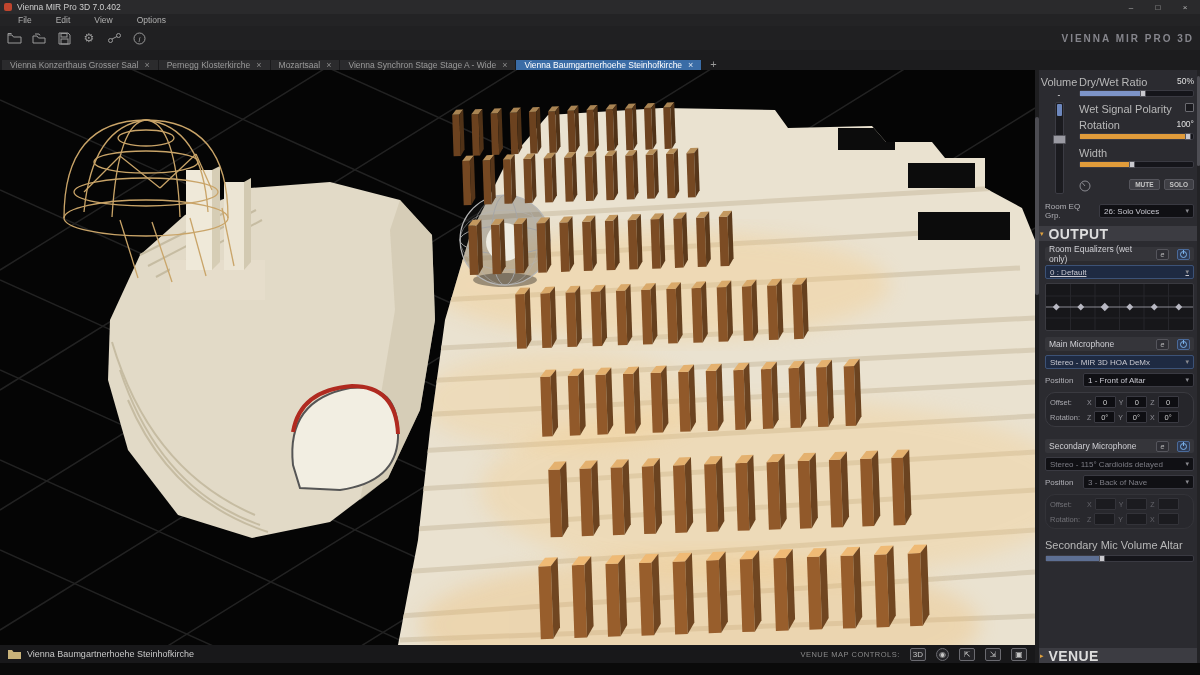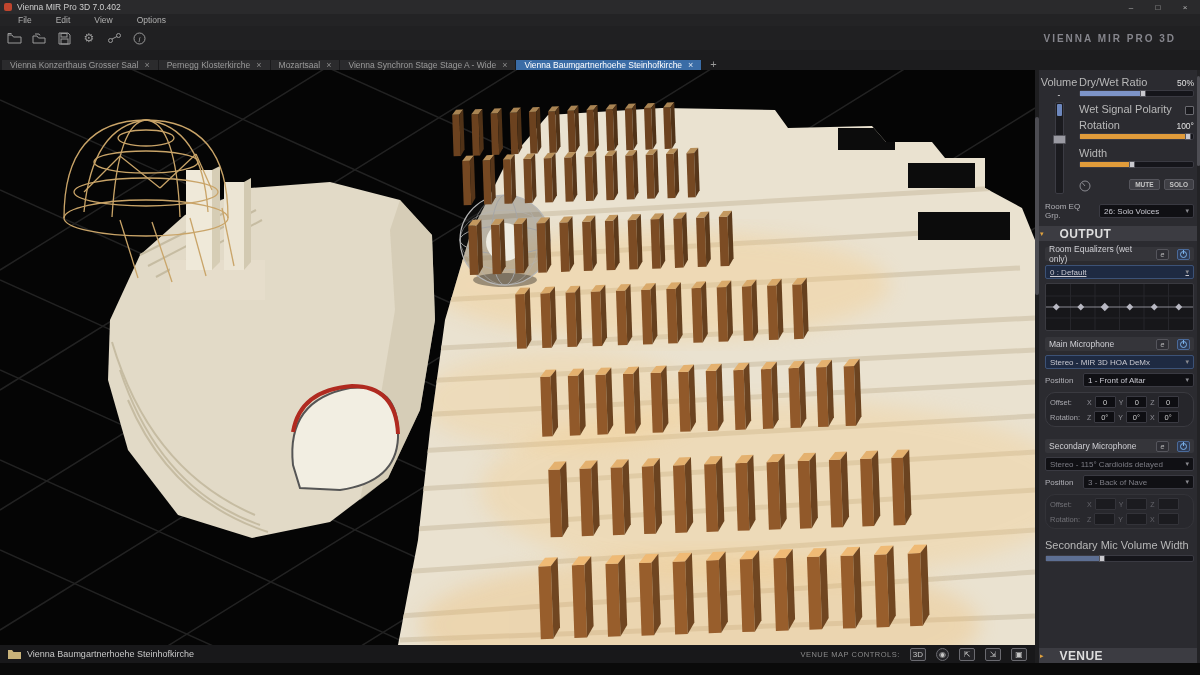--- a/index.html
+++ b/index.html
@@ -9,21 +9,21 @@
 
   
   .titlebar { height:14px; background:#2a2a2c; display:flex; align-items:center; padding:0 4px; gap:5px; flex:0 0 auto; }
   .appicon { width:8px; height:8px; background:#c0452e; border-radius:2px; }
   .titletext { font-size:8.5px; color:#cfcfcf; flex:1; }
   .winbtn { width:22px; text-align:center; font-size:8px; color:#b5b5b5; cursor:default; }
   .menubar { height:12px; background:#232325; display:flex; align-items:center; padding:0 6px; gap:12px; flex:0 0 auto; }
   .menuitem { font-size:8.5px; color:#b0b0b0;padding-left:12px; }
   .toolbar { height:24px; background:#202022; display:flex; align-items:center; padding:0 6px; gap:9px; flex:0 0 auto; position:relative; }
   .tbicon { width:16px; height:14px; display:flex; align-items:center; justify-content:center; color:#9a9a9a; font-size:12px; }
-  .logo { position:absolute; right:24px; top:7px; font-size:10px; font-weight:bold; letter-spacing:2px; color:#85858c; }
+  .logo { position:absolute; right:6px; top:7px; font-size:10px; font-weight:bold; letter-spacing:2px; color:#85858c; }
   .tabbar { height:20px; background:#1c1c1e; display:flex; align-items:flex-end; padding-left:2px; flex:0 0 auto; }
   .tab { display:flex; align-items:center; gap:6px; padding:0 8px; background:#2b2b2d; border-right:1px solid #1a1a1c; font-size:8.5px; color:#9a9a9a; white-space:nowrap; }
   .tab.active { background:#3a6ca6; color:#fff; }
   .tclose { font-size:9px; color:#8a8a8a; }
   .tab.active .tclose { color:#d8e4f2; }
   .tabadd { display:flex; align-items:center; padding:0 8px; font-size:11px; color:#9a9a9a; }
 
   
   .content { flex:1; display:flex; }
   .vpcol { width:1035px; display:flex; flex-direction:column; }
@@ -37,21 +37,21 @@
   .sbbtn { min-width:16px; height:13px; border:1px solid #6a6a70; border-radius:2px; color:#c5c5c5;
     font-size:8px; display:flex; align-items:center; justify-content:center; padding:0 2px; margin-left:4px; background:#242428; }
   .sbbtn.round { border-radius:50%; width:13px; min-width:13px; }
 
   
   .panel { width:165px; background:#2b2b30; position:relative; display:flex; flex-direction:column; padding:6px 6px 0 10px; }
   .pscroll { position:absolute; left:0; top:0; bottom:0; width:4px; background:#1e1e20; }
   .pscroll .thumb { position:absolute; left:0; width:4px; top:8%; height:30%; background:#4c4c52; border-radius:2px; }
   .lbl { font-size:11px; color:#b8b8b8; }
   .val { font-size:8.5px; color:#e0e0e0; }
-  .rowsb { display:flex; justify-content:space-between; align-items:flex-end; }
+  .rowsb { display:flex; justify-content:space-between; align-items:flex-start; }
   .slider { height:7px; background:#15151a; border:1px solid #3a3a42; border-radius:2px; position:relative; margin:2px 0 4px 0; }
   .slider .fill { position:absolute; left:0; top:0; bottom:0; }
   .slider .knob { position:absolute; top:-1px; width:6px; height:7px; background:#c9c9ce; border:1px solid #55555c; border-radius:1px; }
   .checkbox { width:9px; height:9px; background:#1a1a1e; border:1px solid #6a6a70; border-radius:1px; }
   .chanrow { display:flex; gap:6px; }
   .volcol { width:28px; display:flex; flex-direction:column; align-items:center; gap:2px; }
   .fader { width:9px; height:92px; background:#1b1b1f; border:1px solid #3c3c44; border-radius:2px; position:relative; }
   .fader .vfill { position:absolute; top:1px; left:1px; right:1px; height:12px; background:#6d87bd; border-radius:1px; }
   .fader .handle { position:absolute; left:-3px; width:13px; height:9px; top:36%; background:#9a9aa2; border:1px solid #55555c; border-radius:1px; }
   .ctlcol { flex:1; display:flex; flex-direction:column; }
@@ -59,21 +59,21 @@
   .knobicon { width:12px; height:12px; }
   .sbtn { height:11px; padding:0 5px; background:#3f3f45; border:1px solid #55555c; border-radius:2px;
     color:#c5c5c5; font-size:6.5px; font-weight:bold; display:flex; align-items:center; }
   .dd { height:14px; background:#101014; border:1px solid #3a3a42; border-radius:2px; color:#c8c8d0;
     font-size:8px; display:flex; align-items:center; justify-content:space-between; padding:0 4px; overflow:hidden; white-space:nowrap; }
   .dd .chev { color:#8a8a90; font-size:7px; margin-left:3px; }
   .dd.blue { background:#1e2a42; border-color:#3c5higher; border-color:#3c5277; }
   .dd.dim { color:#7d7d85; }
   .hdrbar { height:15px; background:#3c3c42; display:flex; align-items:center; gap:5px; padding:0 5px; margin:6px -6px 4px -10px; }
   .hdrbar .tri { color:#e0a23e; font-size:7px; }
-  .hdrbar .htxt { font-size:12px; color:#dddddd; font-weight:bold; letter-spacing:.4px;margin-left:11px; }
+  .hdrbar .htxt { font-size:14px; color:#dddddd; font-weight:bold; letter-spacing:.4px; }
   .michdr { display:flex; align-items:center; gap:8px; height:14px; background:#35353a; border-radius:2px; padding:0 4px; margin-top:6px; }
   .michdr .mlbl { flex:1; font-size:8.5px; color:#cfcfd4; }
   .mini { width:13px; height:11px; border-radius:2px; background:#2e2e34; border:1px solid #55555c; color:#bbb;
     font-size:7px; font-style:italic; display:flex; align-items:center; justify-content:center; }
   .mini.pwrbtn { background:#2e3b55; border-color:#4a6a9a; }
   .pwr { width:7px; height:7px; border:1px solid #7ab0e8; border-radius:50%; position:relative; }
   .pwr::after { content:""; position:absolute; left:2px; top:-2px; width:1px; height:4px; background:#7ab0e8; }
   .posrow { display:flex; align-items:center; gap:4px; margin-top:4px; }
   .posrow .plbl { width:34px; font-size:8px; color:#b0b0b6; }
   .posrow .dd { flex:1; }
@@ -506,21 +506,21 @@
           <span class="alabel">Rotation:</span>
           <span class="axis">Z</span>
           <span class="abox"></span>
           <span class="axis">Y</span>
           <span class="abox"></span>
           <span class="axis">X</span>
           <span class="abox"></span>
         </div>
       </div>
 
-      <div class="lbl" style="margin-top:10px;">Secondary Mic Volume Width</div>
+      <div class="lbl" style="margin-top:10px;">Secondary Mic Volume Altar</div>
       <div class="slider" style="margin-top:4px;">
         <div class="fill" style="width:38%;background:#5d6f93;"></div>
         <div class="knob" style="left:36%"></div>
       </div>
 
       <div class="hdrbar venuehdr" style="margin-bottom:0;">
         <span class="tri">▸</span>
         <span class="htxt">VENUE</span>
       </div>
     </div>

